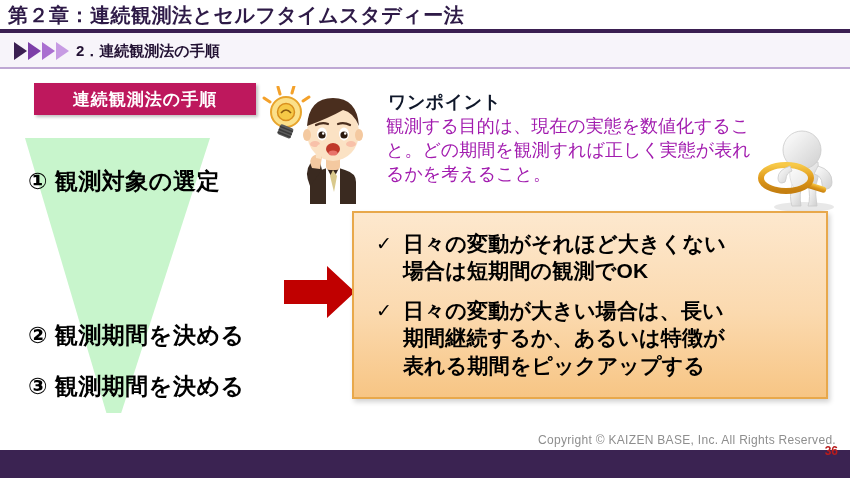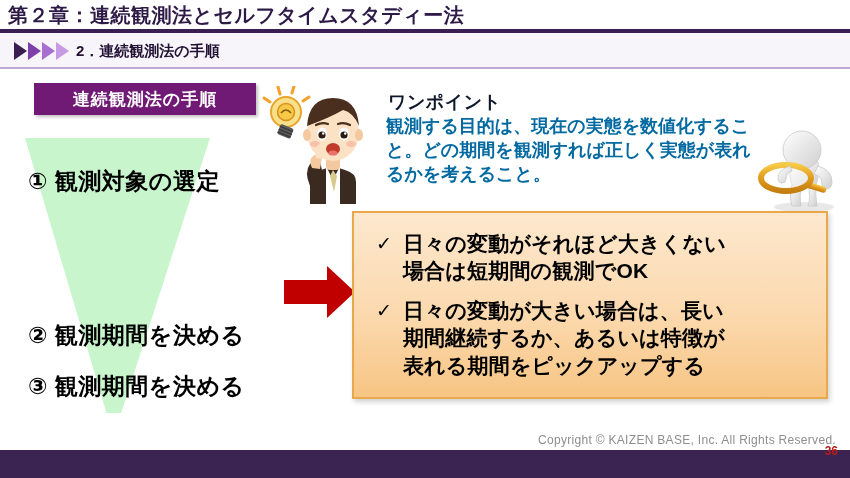--- a/index.html
+++ b/index.html
@@ -79,21 +79,21 @@
     white-space: nowrap;
   }
 
   
   .purple-box {
     position: absolute;
     left: 34px;
     top: 83px;
     width: 222px;
     height: 32px;
-    background: #701a75;
+    background: #be185d;
     display: flex;
     align-items: center;
     justify-content: center;
     box-shadow: 2px 2px 3px rgba(0,0,0,0.25);
   }
   .purple-box span {
     color: #ffffff;
     font-size: 17px;
     font-weight: bold;
     letter-spacing: 1px;
@@ -141,22 +141,22 @@
     font-weight: bold;
     color: #0f172a;
     letter-spacing: 0.5px;
   }
   .onepoint-body {
     position: absolute;
     left: 386px;
     top: 115px;
     width: 382px;
     font-size: 18px;
-    font-weight: bold;
-    color: #0369a1;
+    font-weight: normal;
+    color: #a21caf;
     line-height: 1.32;
     letter-spacing: 0px;
   }
 
   
   .orange-box {
     position: absolute;
     left: 352px;
     top: 211px;
     width: 476px;

